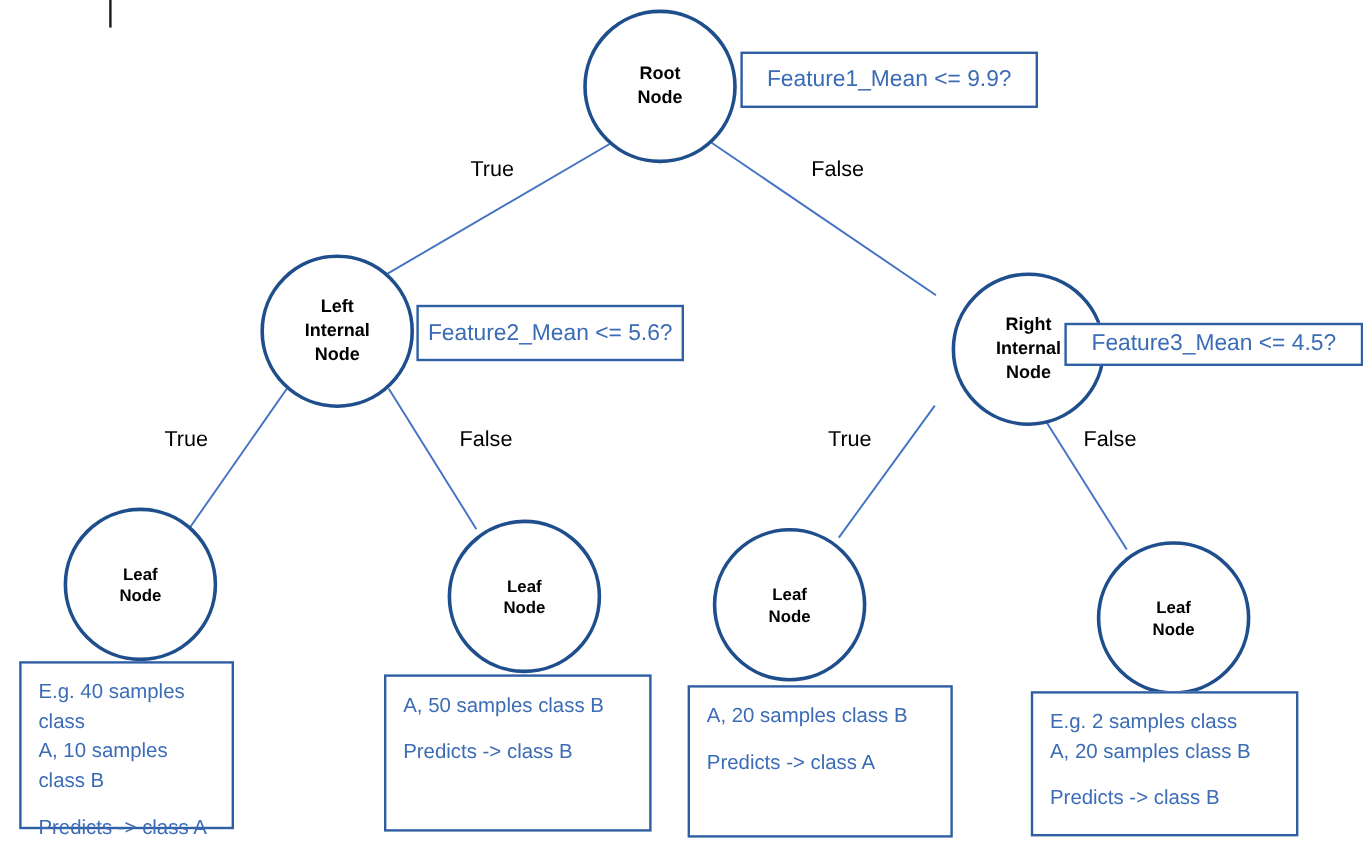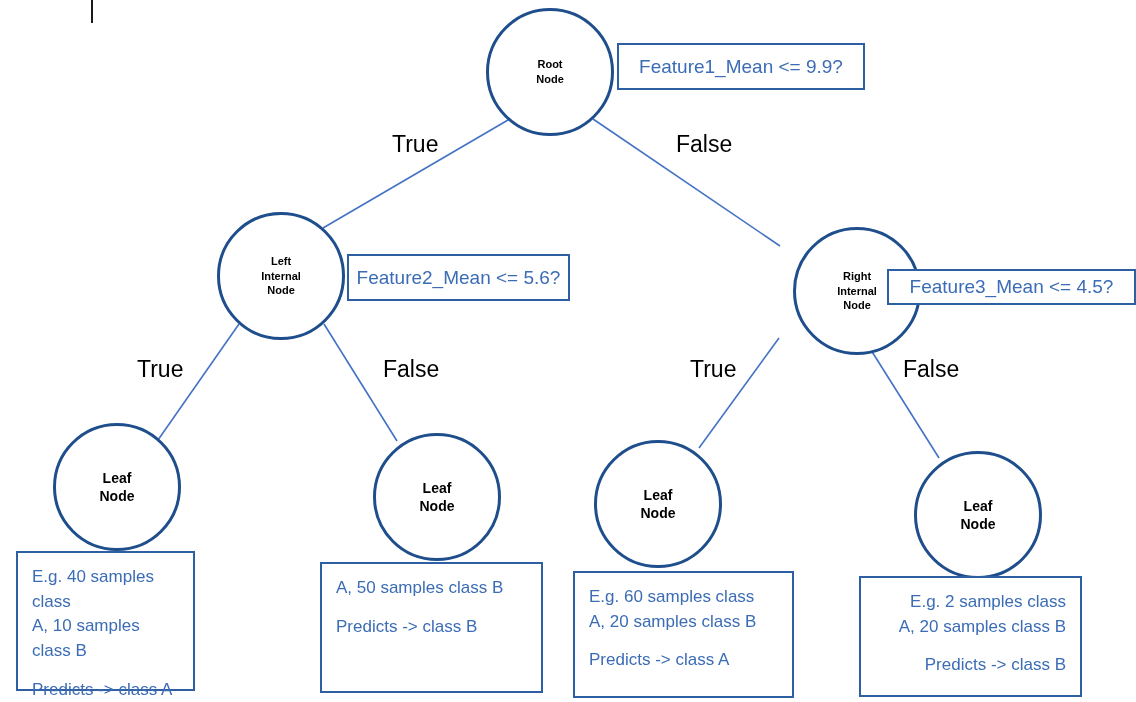--- a/index.html
+++ b/index.html
@@ -47,21 +47,21 @@
     justify-content: center;
     color: #000000;
     font-weight: bold;
     line-height: 1.32;
     text-align: center;
   }
   .node .ln {
     display: block;
     white-space: nowrap;
   }
-  .node-root, .node-internal { font-size: 11px; }
+  .node-root, .node-internal { font-size: 15px; }
   .node-leaf { font-size: 14px; }
 
   
   .cond-box {
     position: absolute;
     box-sizing: border-box;
     border: 2px solid #2E5FA3;
     background: #ffffff;
     color: #3B6CB5;
     font-size: 19px;
@@ -82,21 +82,21 @@
     font-size: 17px;
     line-height: 1.45;
     padding: 12px 14px 10px 14px;
   }
   .leaf-box .spacer { height: 14px; }
 
   
   .edge-label {
     position: absolute;
     color: #000000;
-    font-size: 23px;
+    font-size: 18px;
     white-space: nowrap;
   }
 </style>
 </head>
 <body>
 
 <div id="canvas">
 
   <div class="caret" style="left:91px; top:0px; height:23px;"></div>
 
@@ -190,26 +190,25 @@
     <div>Predicts -&gt; class A</div>
   </div>
 
   <div class="leaf-box" style="left:320px; top:562px; width:223px; height:131px;">
     <div>A, 50 samples class B</div>
     <div class="spacer"></div>
     <div>Predicts -&gt; class B</div>
   </div>
 
   <div class="leaf-box" style="left:573px; top:571px; width:221px; height:127px;">
-    <div>E.g. 60 samples class</div>
     <div>A, 20 samples class B</div>
     <div class="spacer"></div>
     <div>Predicts -&gt; class A</div>
   </div>
 
-  <div class="leaf-box" style="left:859px; top:576px; width:223px; height:121px;text-align:right;">
+  <div class="leaf-box" style="left:859px; top:576px; width:223px; height:121px;">
     <div>E.g. 2 samples class</div>
     <div>A, 20 samples class B</div>
     <div class="spacer"></div>
     <div>Predicts -&gt; class B</div>
   </div>
 
 </div>
 
 </body></html>

